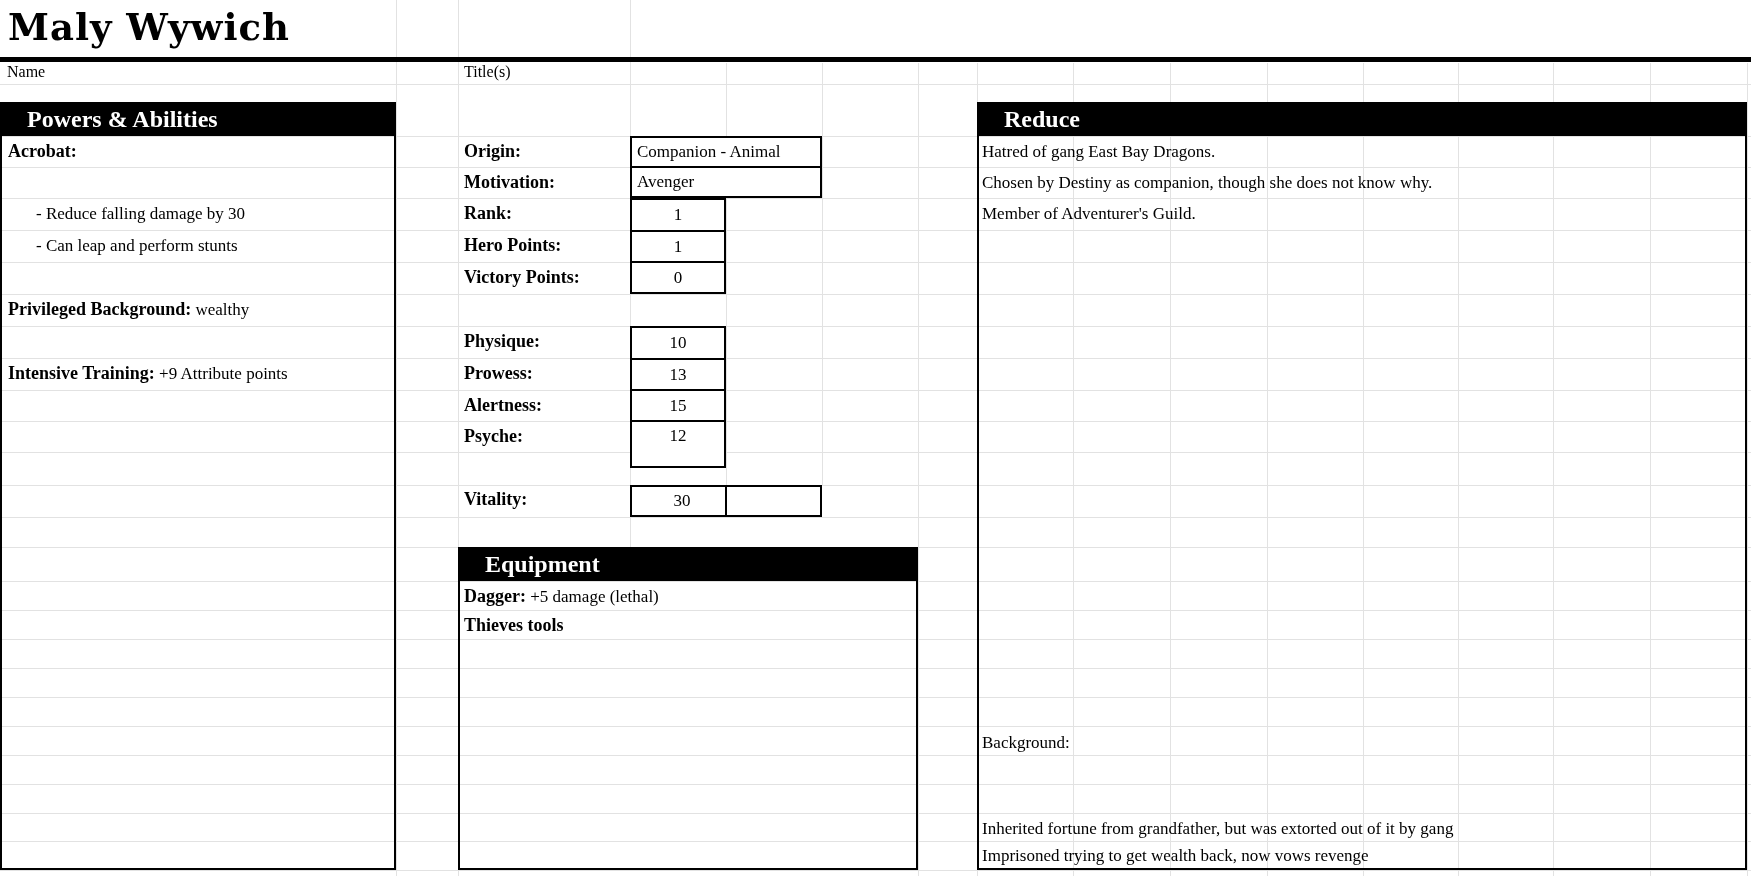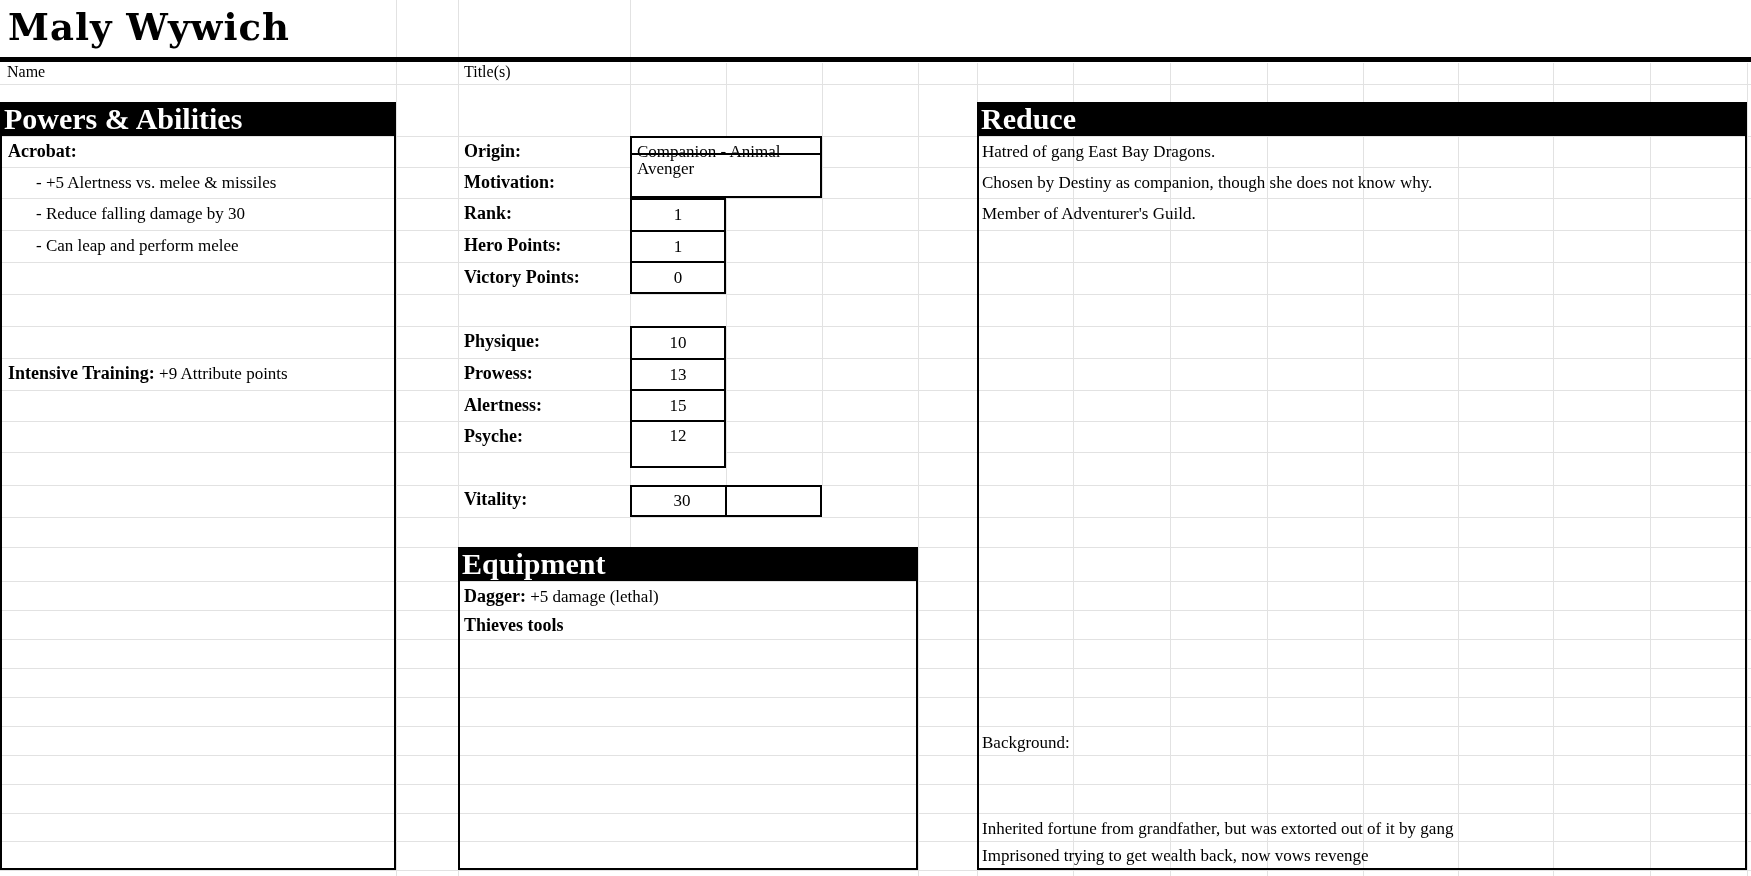--- a/index.html
+++ b/index.html
@@ -10,21 +10,21 @@
   .gl{position:absolute;background:var(--grid,#e2e2e2);}
   .char-name{
     position:absolute;top:5px;left:8px;font-size:37px;font-weight:bold;
     letter-spacing:1px;font-family:"DejaVu Serif",serif;white-space:nowrap;
   }
   .rule{position:absolute;top:57px;left:0;width:1751px;height:5px;background:#000;}
   .small-label{position:absolute;top:61px;font-size:16px;line-height:22px;}
   .box{position:absolute;border:2px solid #000;box-sizing:border-box;background:transparent;}
   .hdr{
     position:absolute;background:var(--hbg,#000);color:var(--hfg,#fff);
-    font-weight:bold;font-size:30px;box-sizing:border-box;padding-left:4px;
+    font-weight:bold;font-size:24px;box-sizing:border-box;padding-left:27px;
     white-space:nowrap;
   }
   .line{position:absolute;font-size:17px;line-height:31px;height:31px;white-space:nowrap;}
   .line .b{font-weight:bold;font-size:18px;}
   .indent{padding-left:28px;}
   .stat-label{
     position:absolute;left:464px;font-weight:bold;font-size:18px;
     line-height:31px;height:31px;white-space:nowrap;
   }
   .vgroup{position:absolute;border:2px solid #000;box-sizing:border-box;background:#fff;}
@@ -89,38 +89,38 @@
   <div class="char-name">Maly Wywich</div>
   <div class="rule"></div>
   <div class="small-label" style="left:7px">Name</div>
   <div class="small-label" style="left:464px">Title(s)</div>
   <div class="small-label" style="left:640px"></div>
 
   <div class="box" style="left:0;top:102px;width:396px;height:768px"></div>
   <div class="hdr" style="left:0;top:102px;width:396px;height:34px;line-height:34px">Powers &amp; Abilities</div>
 
   <div class="line" style="top:136px;left:8px"><span class="b">Acrobat:</span><span></span></div>
-  <div class="line indent" style="top:167px;left:8px"><span>- +5 Alertness vs. melee &amp; missiles</span></div>
   <div class="line indent" style="top:198px;left:8px"><span>- Reduce falling damage by 30</span></div>
-  <div class="line indent" style="top:230px;left:8px"><span>- Can leap and perform melee</span></div>
+  <div class="line indent" style="top:230px;left:8px"><span>- Can leap and perform stunts</span></div>
+  <div class="line" style="top:294px;left:8px"><span class="b">Privileged Background:</span><span> wealthy</span></div>
   <div class="line" style="top:358px;left:8px"><span class="b">Intensive Training:</span><span> +9 Attribute points</span></div>
 
   <div class="stat-label" style="top:136px">Origin:</div>
   <div class="stat-label" style="top:167px">Motivation:</div>
   <div class="stat-label" style="top:198px">Rank:</div>
   <div class="stat-label" style="top:230px">Hero Points:</div>
   <div class="stat-label" style="top:262px">Victory Points:</div>
   <div class="stat-label" style="top:326px">Physique:</div>
   <div class="stat-label" style="top:358px">Prowess:</div>
   <div class="stat-label" style="top:390px">Alertness:</div>
   <div class="stat-label" style="top:421px">Psyche:</div>
   <div class="stat-label" style="top:484px">Vitality:</div>
 
   <div class="vgroup" style="left:630px;top:136px;width:192px;height:62px">
-    <div class="vcell left" style="height:15px;line-height:28px">Companion - Animal</div>
+    <div class="vcell left" style="height:28px;line-height:28px">Companion - Animal</div>
     <div class="vcell left" style="height:30px;line-height:28px">Avenger</div>
   </div>
 
   <div class="vgroup" style="left:630px;top:198px;width:96px;height:96px">
     <div class="vcell center" style="height:30px;line-height:30px">1</div>
     <div class="vcell center" style="height:31px;line-height:29px">1</div>
     <div class="vcell center" style="height:31px;line-height:29px">0</div>
   </div>
 
   <div class="vgroup" style="left:630px;top:326px;width:96px;height:142px">

